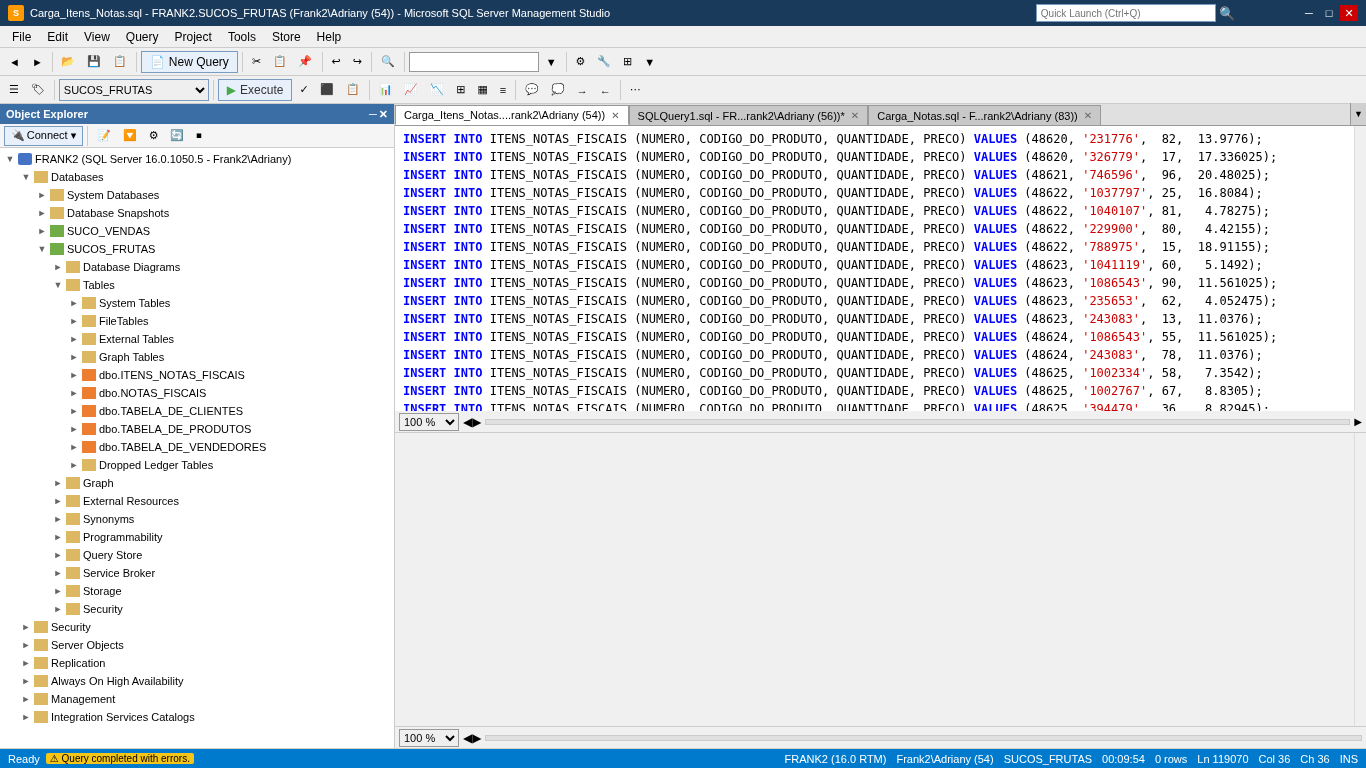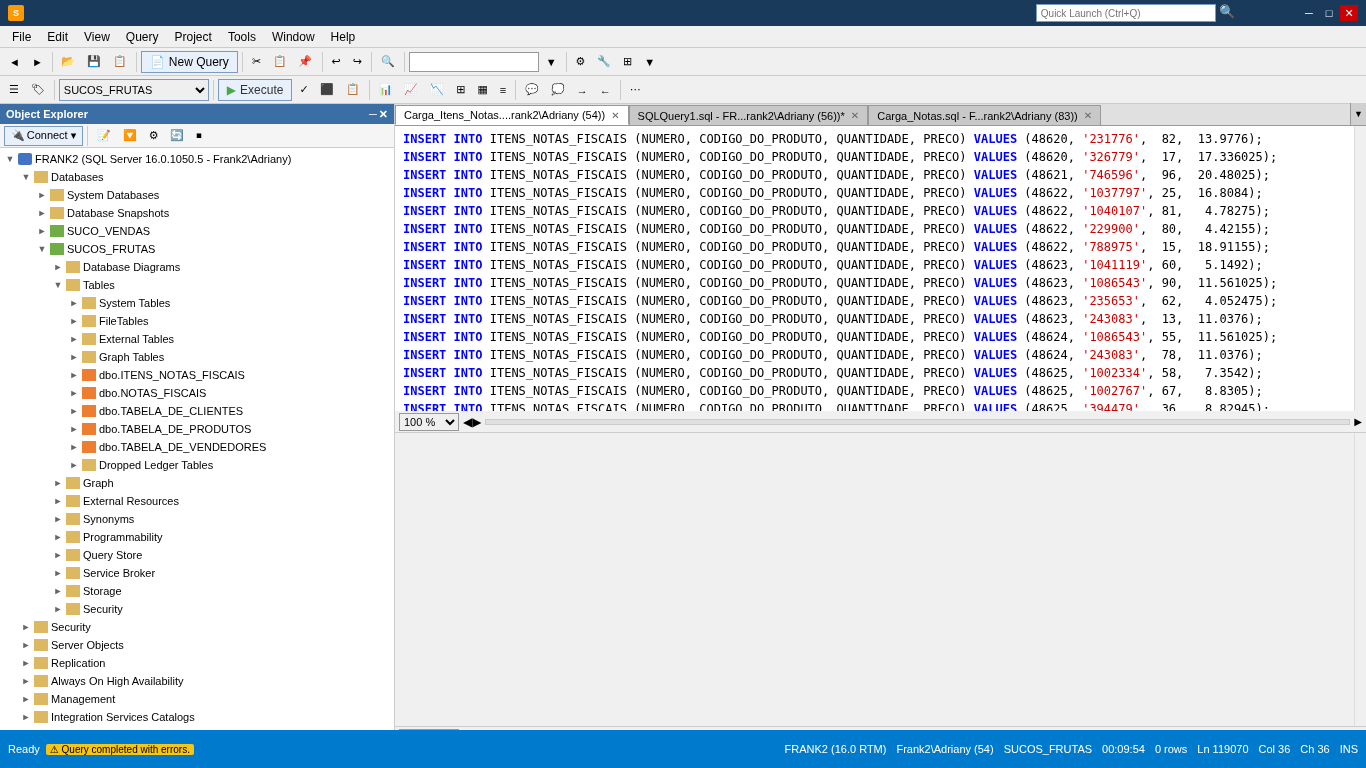--- a/index.html
+++ b/index.html
@@ -59,21 +59,21 @@
     #zoom-bar { height: 22px; background: #f0f0f0; display: flex; align-items: center; padding: 0 4px; border-bottom: 1px solid #ccc; gap: 4px; }
     .zoom-select { height: 18px; font-size: 11px; border: 1px solid #999; width: 60px; }
     #messages-tabs { background: #f0f0f0; height: 22px; display: flex; align-items: flex-end; border-bottom: 1px solid #ccc; }
     .msg-tab { height: 20px; padding: 0 10px; background: white; border: 1px solid #999; border-bottom: none; font-size: 11px; display: flex; align-items: center; cursor: pointer; }
     .msg-error { color: #cc0000; }
     
     
     #zoom-bar2 { height: 22px; background: #f0f0f0; display: flex; align-items: center; padding: 0 4px; border-top: 1px solid #ccc; gap: 4px; }
     
     
-    #status-bar { background: #007acc; color: white; height: 38px; display: flex; align-items: center; justify-content: space-between; padding: 0 8px; font-size: 11px; position: fixed; bottom: 0; width: 1366px; }
+    #status-bar { background: #007acc; color: white; height: 19px; display: flex; align-items: center; justify-content: space-between; padding: 0 8px; font-size: 11px; position: fixed; bottom: 0; width: 1366px; }
     #status-bar .status-left { display: flex; align-items: center; gap: 6px; }
     #status-bar .status-right { display: flex; align-items: center; gap: 10px; }
     
     
     ::-webkit-scrollbar { width: 8px; height: 8px; }
     ::-webkit-scrollbar-track { background: #f0f0f0; }
     ::-webkit-scrollbar-thumb { background: #aaa; border-radius: 2px; }
     
     #oe-content { padding: 2px 0; }
     
@@ -86,40 +86,41 @@
     .messages-inner { flex: 1; overflow-y: auto; padding: 4px 8px; font-family: Consolas, monospace; font-size: 12px; }
     .tabs-scroll { display: flex; flex: 1; overflow: hidden; }
     .tabs-end-btn { background: #d0d0d0; border-left: 1px solid #999; width: 16px; height: 22px; display: flex; align-items: center; justify-content: center; cursor: pointer; font-size: 9px; }
   </style>
 </head>
 <body>
 
 <div id="title-bar">
   <div class="title">
     <div class="title-icon">S</div>
-  </div>
-  <div style="position:absolute;right:130px;top:4px;display:flex;gap:4px;">
+    <span>Carga_Itens_Notas.sql - FRANK2.SUCOS_FRUTAS (Frank2\Adriany (54)) - Microsoft SQL Server Management Studio</span>
+  </div>
+  <div style="position:absolute;right:130px;top:4px;display:flex;align-items:center;gap:4px;">
     <input type="text" style="width: 180px; height: 18px; font-size: 10px; padding: 0px 4px; border: 1px solid rgb(122, 156, 192);" placeholder="Quick Launch (Ctrl+Q)">
     <span style="color:white;font-size:13px;cursor:pointer;">🔍</span>
   </div>
   <div class="window-controls">
     <span>─</span>
     <span>□</span>
     <span style="background:#c00;">✕</span>
   </div>
 </div>
 
 <div id="menu-bar">
 <span class="menu-item">File</span>
     <span class="menu-item">Edit</span>
     <span class="menu-item">View</span>
     <span class="menu-item">Query</span>
     <span class="menu-item">Project</span>
     <span class="menu-item">Tools</span>
-    <span class="menu-item">Window</span>
+    <span class="menu-item">Store</span>
     <span class="menu-item">Help</span>
   </div>
 
 <div id="toolbar1">
   <button class="toolbar-btn">◄</button>
   <button class="toolbar-btn">►</button>
   <div class="toolbar-separator"></div>
   <button class="toolbar-btn" title="Open">📂</button>
   <button class="toolbar-btn" title="Save">💾</button>
   <button class="toolbar-btn" title="Save All">📋</button>

